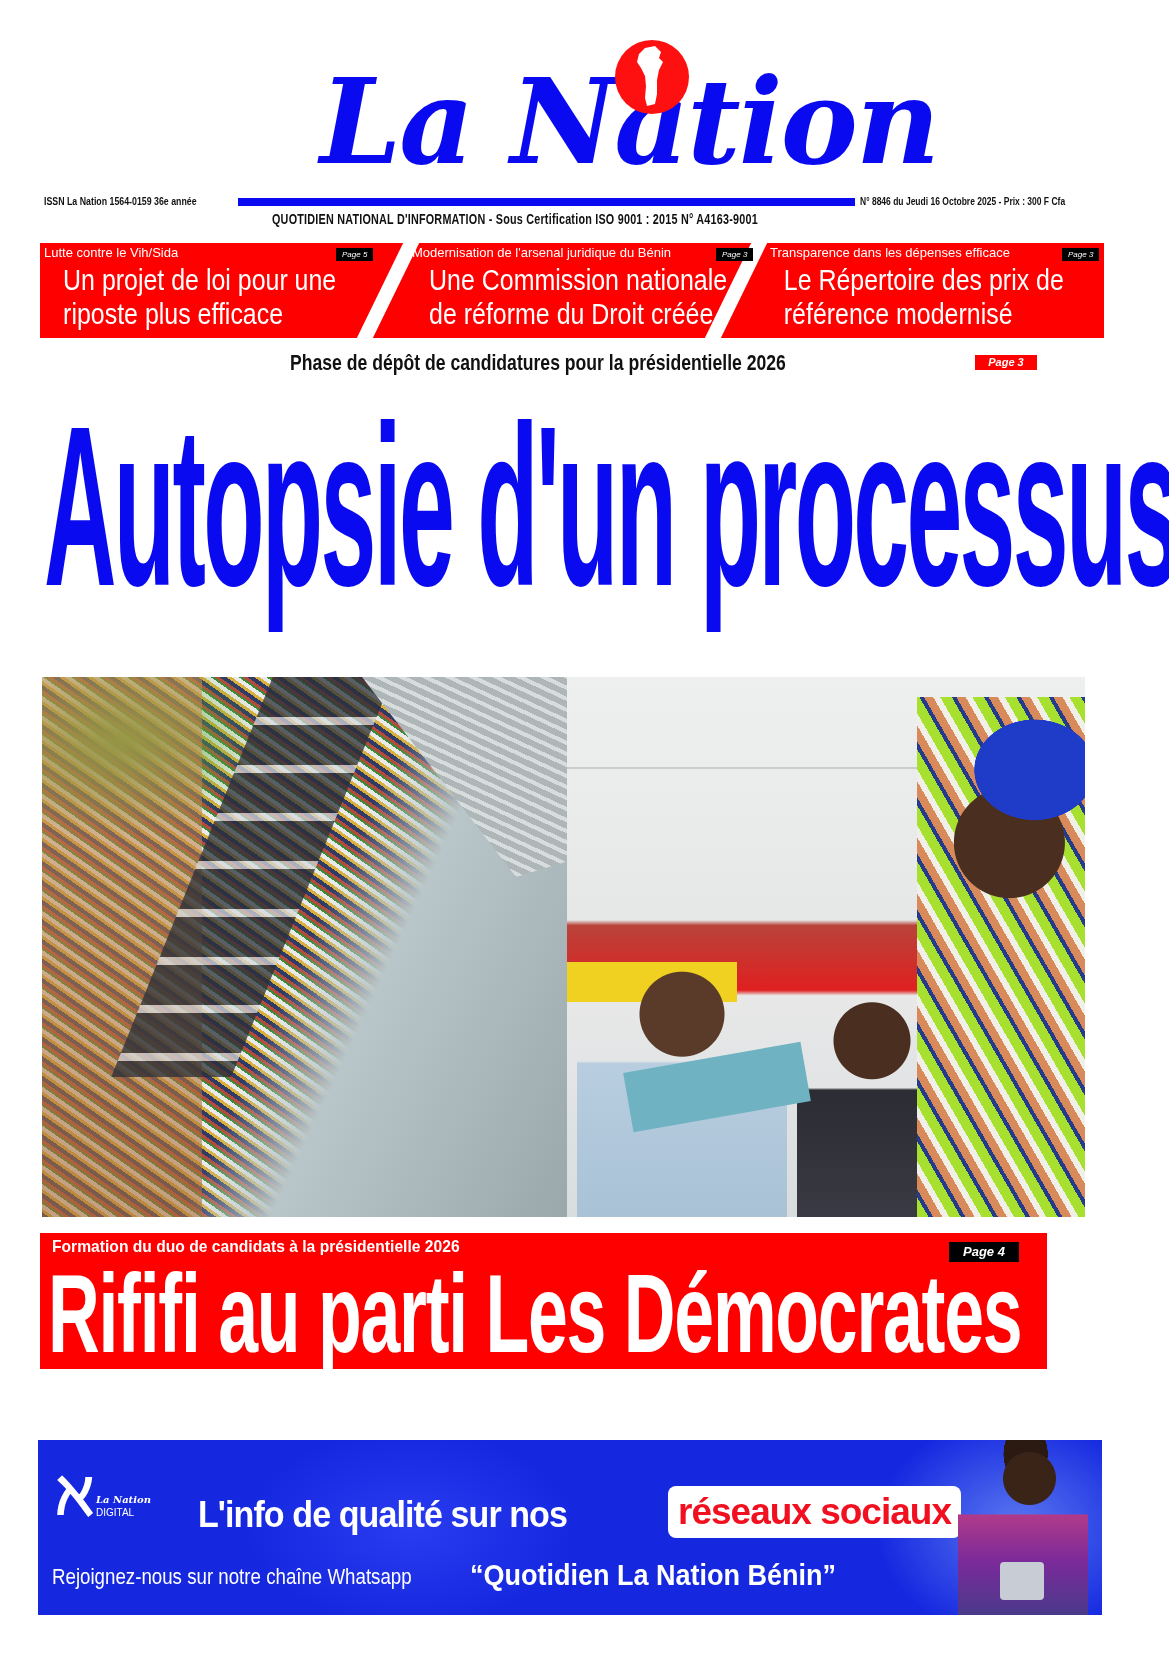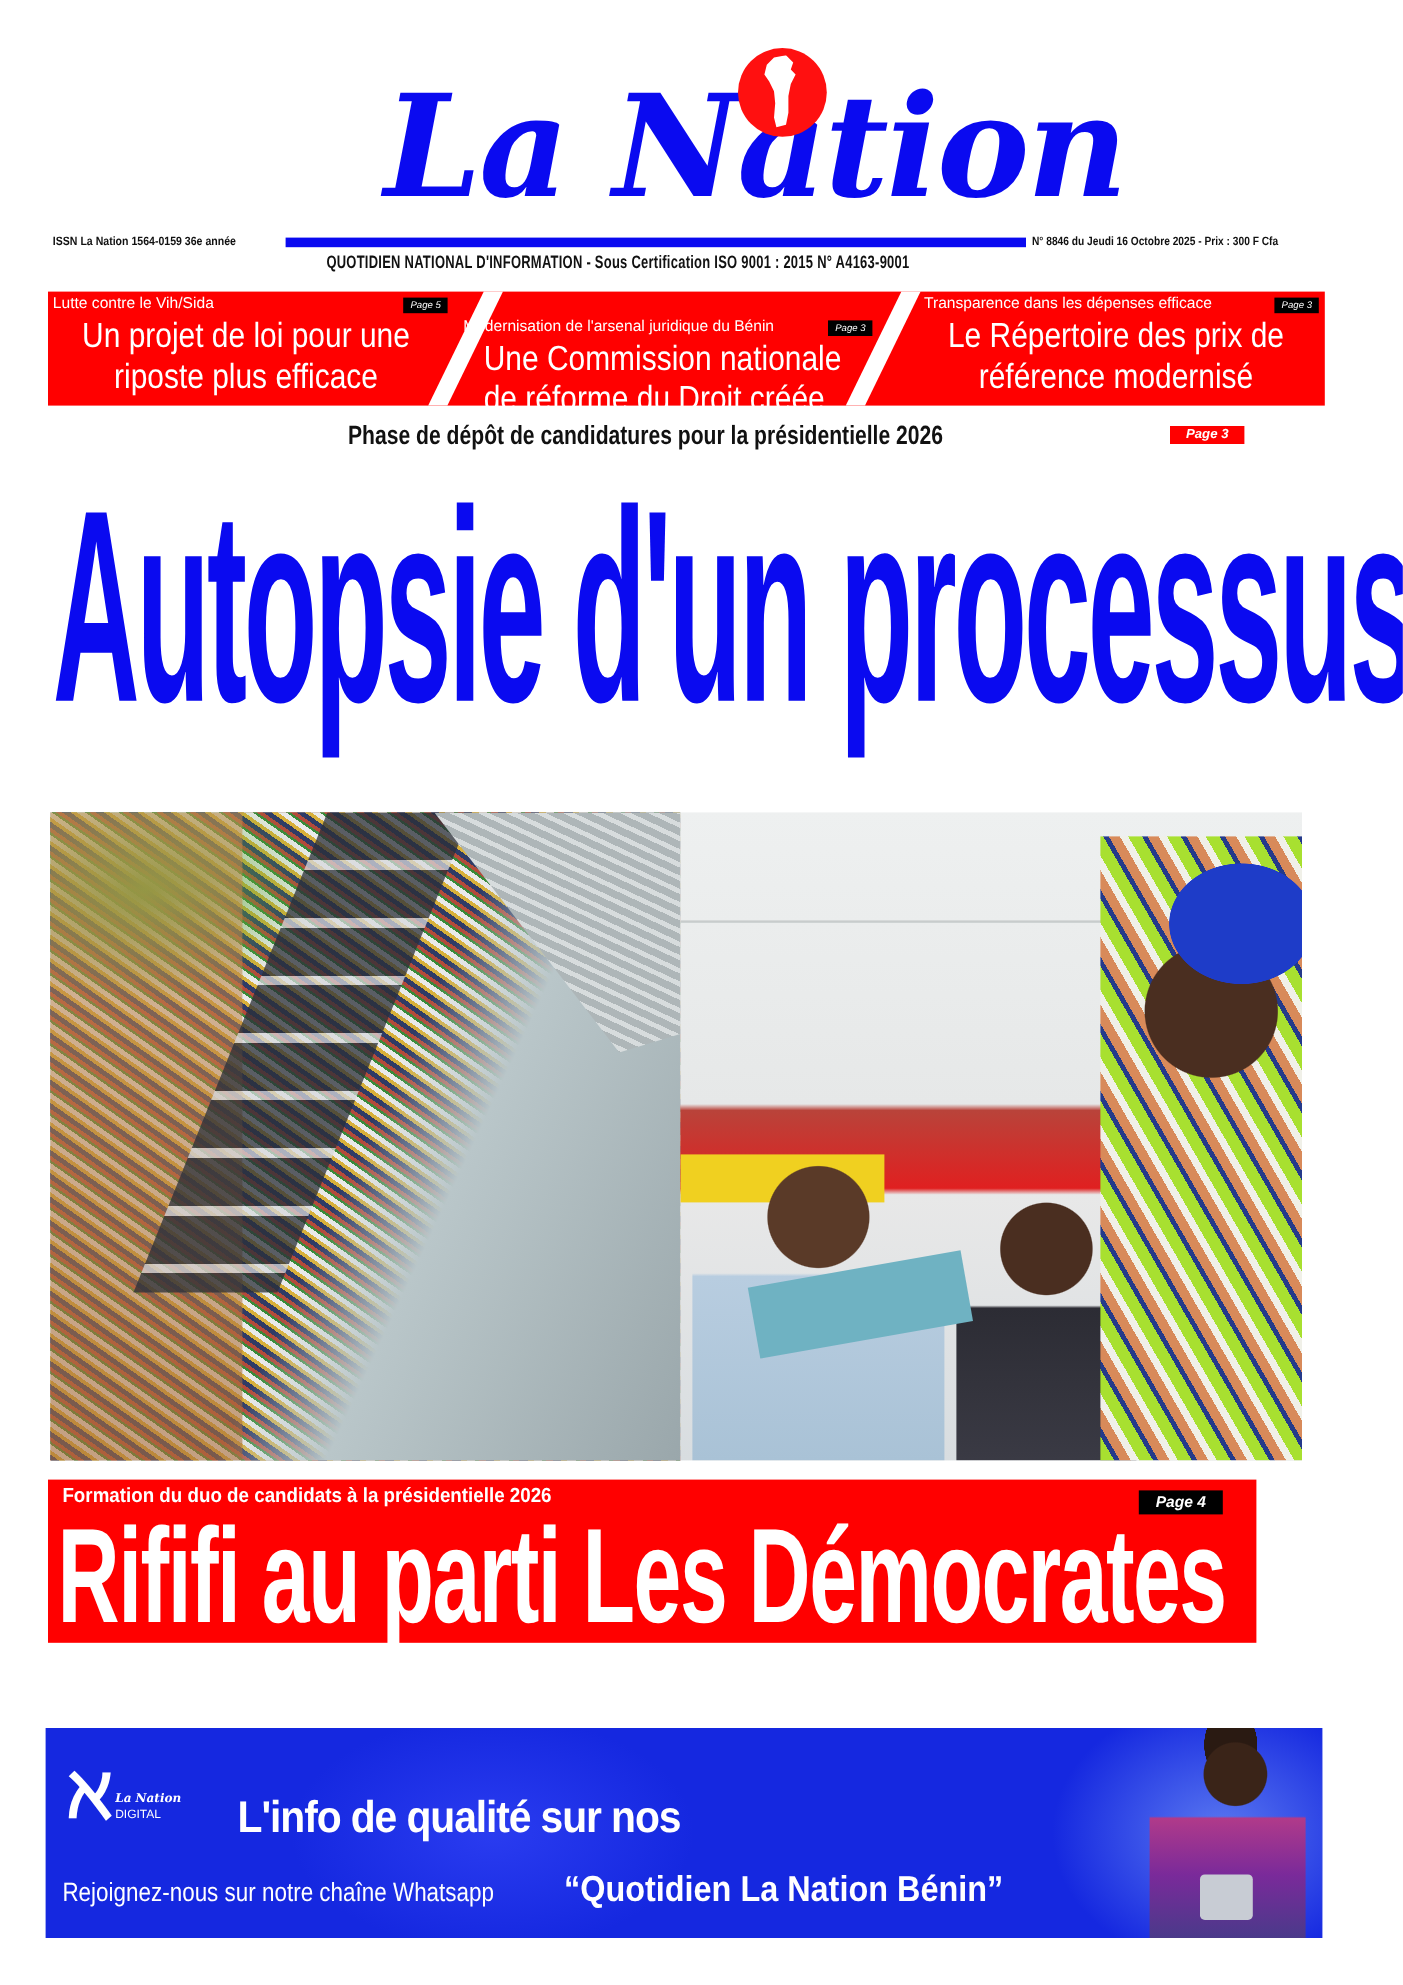--- a/index.html
+++ b/index.html
@@ -41,21 +41,21 @@
 
   
   .teaser-band {
     left: 40px; top: 243px; width: 1064px; height: 95px; background: #ff0000;
   }
   .slash {
     position: absolute; top: 243px; width: 16px; height: 95px; background: #fff;
     transform: skewX(-26deg);
   }
   .teaser {
-    position: absolute; top: 243px; height: 95px; color: #fff; text-align: center;
+    position: absolute; top: 243px; height: 95px; color: #fff; text-align: left;
   }
   .teaser-kicker {
     position: absolute; top: 2px; font-size: 13px; color: #fff; white-space: nowrap;
   }
   .page-badge {
     position: absolute; background: #000; color: #fff; font-size: 8px; font-style: italic;
     padding: 1px 6px; white-space: nowrap; line-height: 11px;
   }
   .teaser-title {
     position: absolute; left: 0; right: 0; top: 20px; font-size: 29px; line-height: 34px;
@@ -220,21 +220,21 @@
 
 <div class="teaser" style="left:40px; width:330px;">
   <span class="teaser-kicker" style="left:4px">Lutte contre le Vih/Sida</span>
   <span class="page-badge" style="left:296px; top:5px">Page 5</span>
   <div class="teaser-title">
     <div>Un projet de loi pour une</div>
     <div>riposte plus efficace</div>
   </div>
 </div>
 
-<div class="teaser" style="left:380px; width:330px;margin-top:19px;">
+<div class="teaser" style="left:406px; width:330px;">
   <span class="teaser-kicker" style="left:6px">Modernisation de l'arsenal juridique du Bénin</span>
   <span class="page-badge" style="left:310px; top:5px">Page 3</span>
   <div class="teaser-title">
     <div>Une Commission nationale</div>
     <div>de réforme du Droit créée</div>
   </div>
 </div>
 
 <div class="teaser" style="left:760px; width:340px;">
   <span class="teaser-kicker" style="left:10px">Transparence dans les dépenses efficace</span>
@@ -268,17 +268,18 @@
 <div class="abs lower-page">Page 4</div>
 <div class="abs lower-headline">Rififi au parti Les Démocrates</div>
 
 <div class="abs ad">
   <div class="ad-logo">
     <div class="ad-logo-n">ℵ</div>
     <div class="ad-logo-name">La Nation</div>
     <div class="ad-logo-digital">DIGITAL</div>
   </div>
   <div class="ad-headline">L'info de qualité sur nos</div>
+  <div class="ad-highlight">réseaux sociaux</div>
   <div class="ad-sub">Rejoignez-nous sur notre chaîne Whatsapp</div>
   <div class="ad-sub-strong">“Quotidien La Nation Bénin”</div>
   <div class="ad-person"></div>
   <div class="ad-tablet"></div>
 </div>
 
 </body></html>

